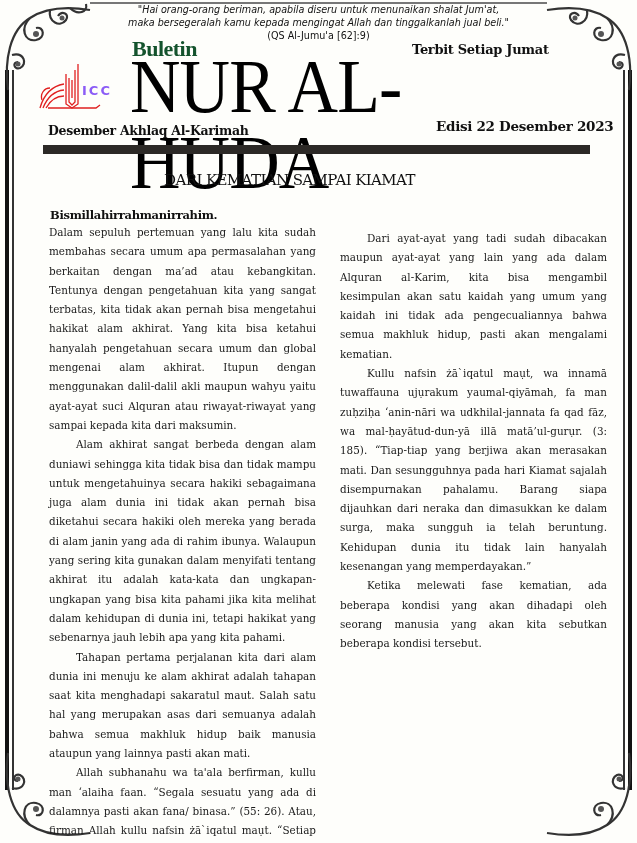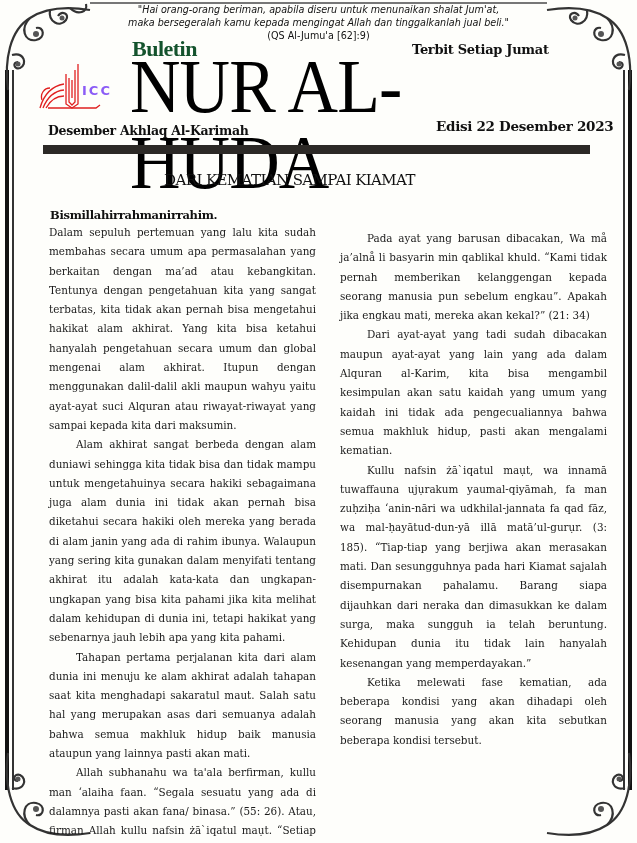--- a/index.html
+++ b/index.html
@@ -193,17 +193,16 @@
 <div class="opening">Bismillahirrahmanirrahim.</div>
 
 <div class="col col-left">
   <p>Dalam sepuluh pertemuan yang lalu kita sudah membahas secara umum apa permasalahan yang berkaitan dengan ma’ad atau kebangkitan. Tentunya dengan pengetahuan kita yang sangat terbatas, kita tidak akan pernah bisa mengetahui hakikat alam akhirat. Yang kita bisa ketahui hanyalah pengetahuan secara umum dan global mengenai alam akhirat. Itupun dengan menggunakan dalil-dalil akli maupun wahyu yaitu ayat-ayat suci Alquran atau riwayat-riwayat yang sampai kepada kita dari maksumin.</p>
   <p class="indent">Alam akhirat sangat berbeda dengan alam duniawi sehingga kita tidak bisa dan tidak mampu untuk mengetahuinya secara hakiki sebagaimana juga alam dunia ini tidak akan pernah bisa diketahui secara hakiki oleh mereka yang berada di alam janin yang ada di rahim ibunya. Walaupun yang sering kita gunakan dalam menyifati tentang akhirat itu adalah kata-kata dan ungkapan-ungkapan yang bisa kita pahami jika kita melihat dalam kehidupan di dunia ini, tetapi hakikat yang sebenarnya jauh lebih apa yang kita pahami.</p>
   <p class="indent">Tahapan pertama perjalanan kita dari alam dunia ini menuju ke alam akhirat adalah tahapan saat kita menghadapi sakaratul maut. Salah satu hal yang merupakan asas dari semuanya adalah bahwa semua makhluk hidup baik manusia ataupun yang lainnya pasti akan mati.</p>
   <p class="indent">Allah subhanahu wa ta'ala berfirman, kullu man ‘alaiha faan. “Segala sesuatu yang ada di dalamnya pasti akan fana/ binasa.” (55: 26). Atau, firman Allah kullu nafsin żā`iqatul maụt. “Setiap jiwa pasti akan merasakan kematian.” (29: 57).</p>
 </div>
 
 <div class="col col-right">
-  <p class="indent">Pada ayat yang barusan dibacakan, Wa må ja’alnå li basyarin min qablikal khuld. “Kami tidak pernah memberikan kelanggengan kepada seorang manusia pun sebelum engkau”. Apakah jika engkau mati, mereka akan kekal?” (21: 34)</p>
   <p class="indent">Dari ayat-ayat yang tadi sudah dibacakan maupun ayat-ayat yang lain yang ada dalam Alquran al-Karim, kita bisa mengambil kesimpulan akan satu kaidah yang umum yang kaidah ini tidak ada pengecualiannya bahwa semua makhluk hidup, pasti akan mengalami kematian.</p>
   <p class="indent">Kullu nafsin żā`iqatul maụt, wa innamā tuwaffauna ujụrakum yaumal-qiyāmah, fa man zuḥziḥa ‘anin-nāri wa udkhilal-jannata fa qad fāz, wa mal-ḥayātud-dun-yā illā matā’ul-gurụr. (3: 185). “Tiap-tiap yang berjiwa akan merasakan mati. Dan sesungguhnya pada hari Kiamat sajalah disempurnakan pahalamu. Barang siapa dijauhkan dari neraka dan dimasukkan ke dalam surga, maka sungguh ia telah beruntung. Kehidupan dunia itu tidak lain hanyalah kesenangan yang memperdayakan.”</p>
   <p class="indent">Ketika melewati fase kematian, ada beberapa kondisi yang akan dihadapi oleh seorang manusia yang akan kita sebutkan beberapa kondisi tersebut.</p>
 </div>
 
 </body></html>

